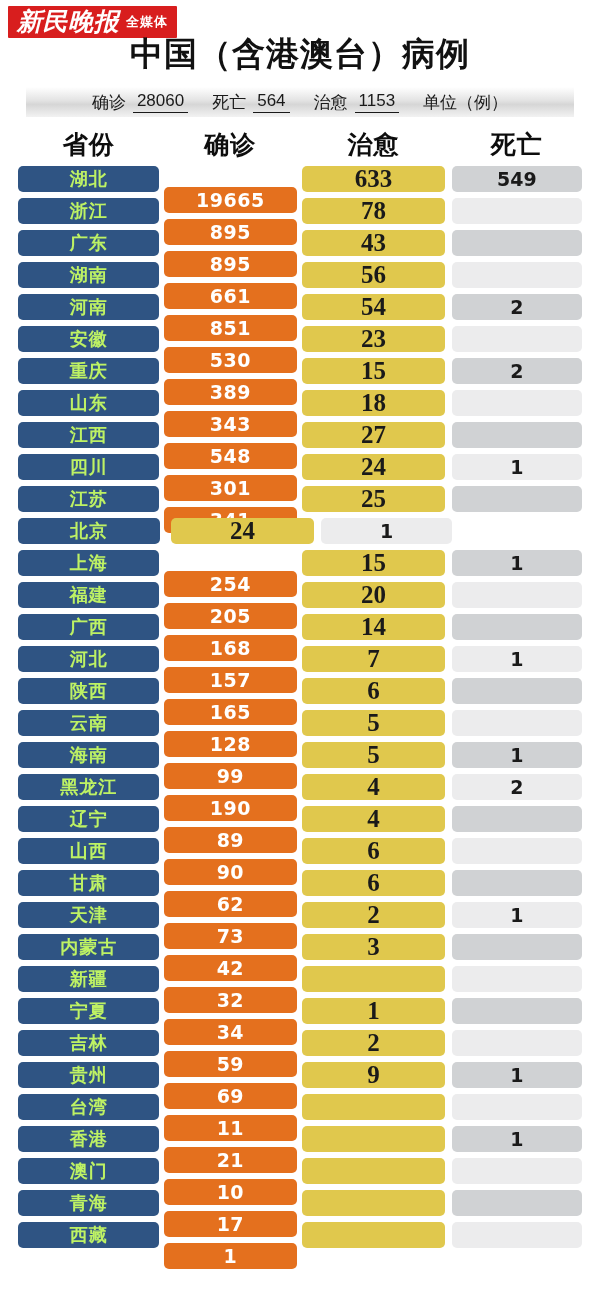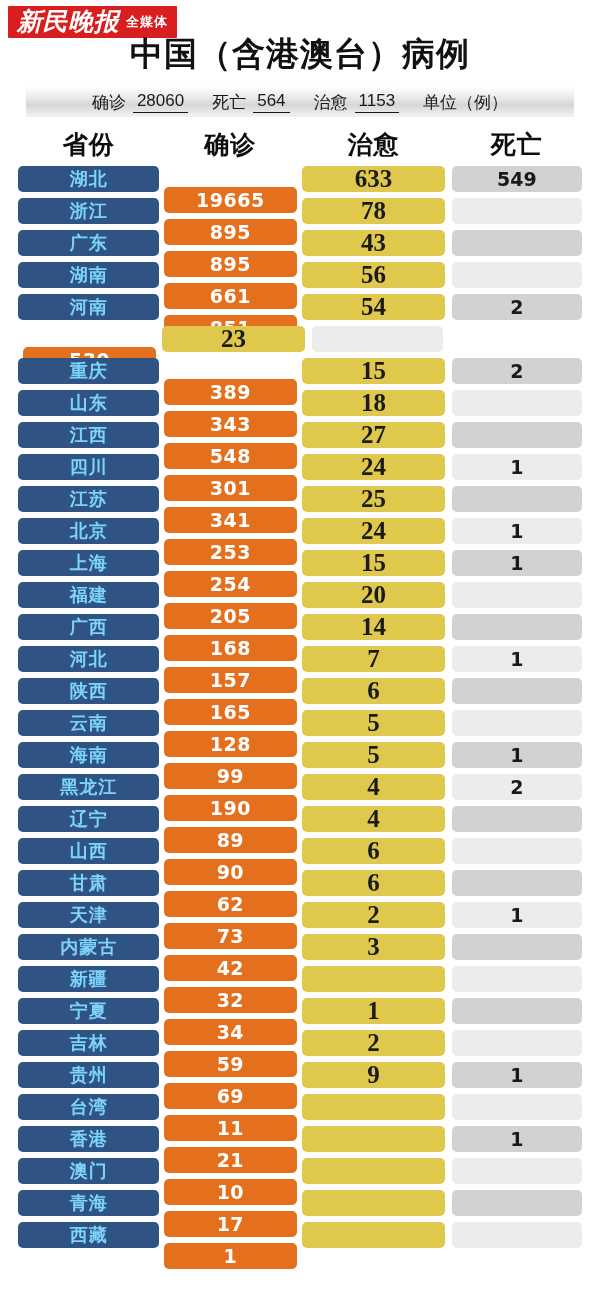--- a/index.html
+++ b/index.html
@@ -127,21 +127,21 @@
     align-items: center;
     justify-content: center;
     border-radius: 5px;
   }
 
   .prov .cell-inner {
     background: #2f5party;
   }
   .prov .cell-inner {
     background: #2f5483;
-    color: #7dd3fc;
+    color: #bef264;
     font-size: 18px;
     letter-spacing: 1px;
   }
   .conf .cell-inner {
     background: #e4701e;
     color: #ffffff;
     font-size: 19px;
     font-family: "DejaVu Sans", sans-serif;
     letter-spacing: 0.5px;
     margin-top: 42px;
@@ -275,20 +275,23 @@
         <div class="sp2"></div>
         <div class="cell cure c-cure">
           <div class="cell-inner">54</div>
         </div>
         <div class="sp3"></div>
         <div class="cell dead g-dark c-dead">
           <div class="cell-inner">2</div>
         </div>
       </div>
       <div class="row">
+        <div class="cell prov c-prov">
+          <div class="cell-inner">安徽</div>
+        </div>
         <div class="sp1"></div>
         <div class="cell conf c-conf">
           <div class="cell-inner">530</div>
         </div>
         <div class="sp2"></div>
         <div class="cell cure c-cure">
           <div class="cell-inner">23</div>
         </div>
         <div class="sp3"></div>
         <div class="cell dead g-light c-dead">
@@ -378,23 +381,20 @@
         <div class="sp3"></div>
         <div class="cell dead g-dark c-dead">
           <div class="cell-inner"></div>
         </div>
       </div>
       <div class="row">
         <div class="cell prov c-prov">
           <div class="cell-inner">北京</div>
         </div>
         <div class="sp1"></div>
-        <div class="cell conf c-conf">
-          <div class="cell-inner">253</div>
-        </div>
         <div class="sp2"></div>
         <div class="cell cure c-cure">
           <div class="cell-inner">24</div>
         </div>
         <div class="sp3"></div>
         <div class="cell dead g-light c-dead">
           <div class="cell-inner">1</div>
         </div>
       </div>
       <div class="row">

